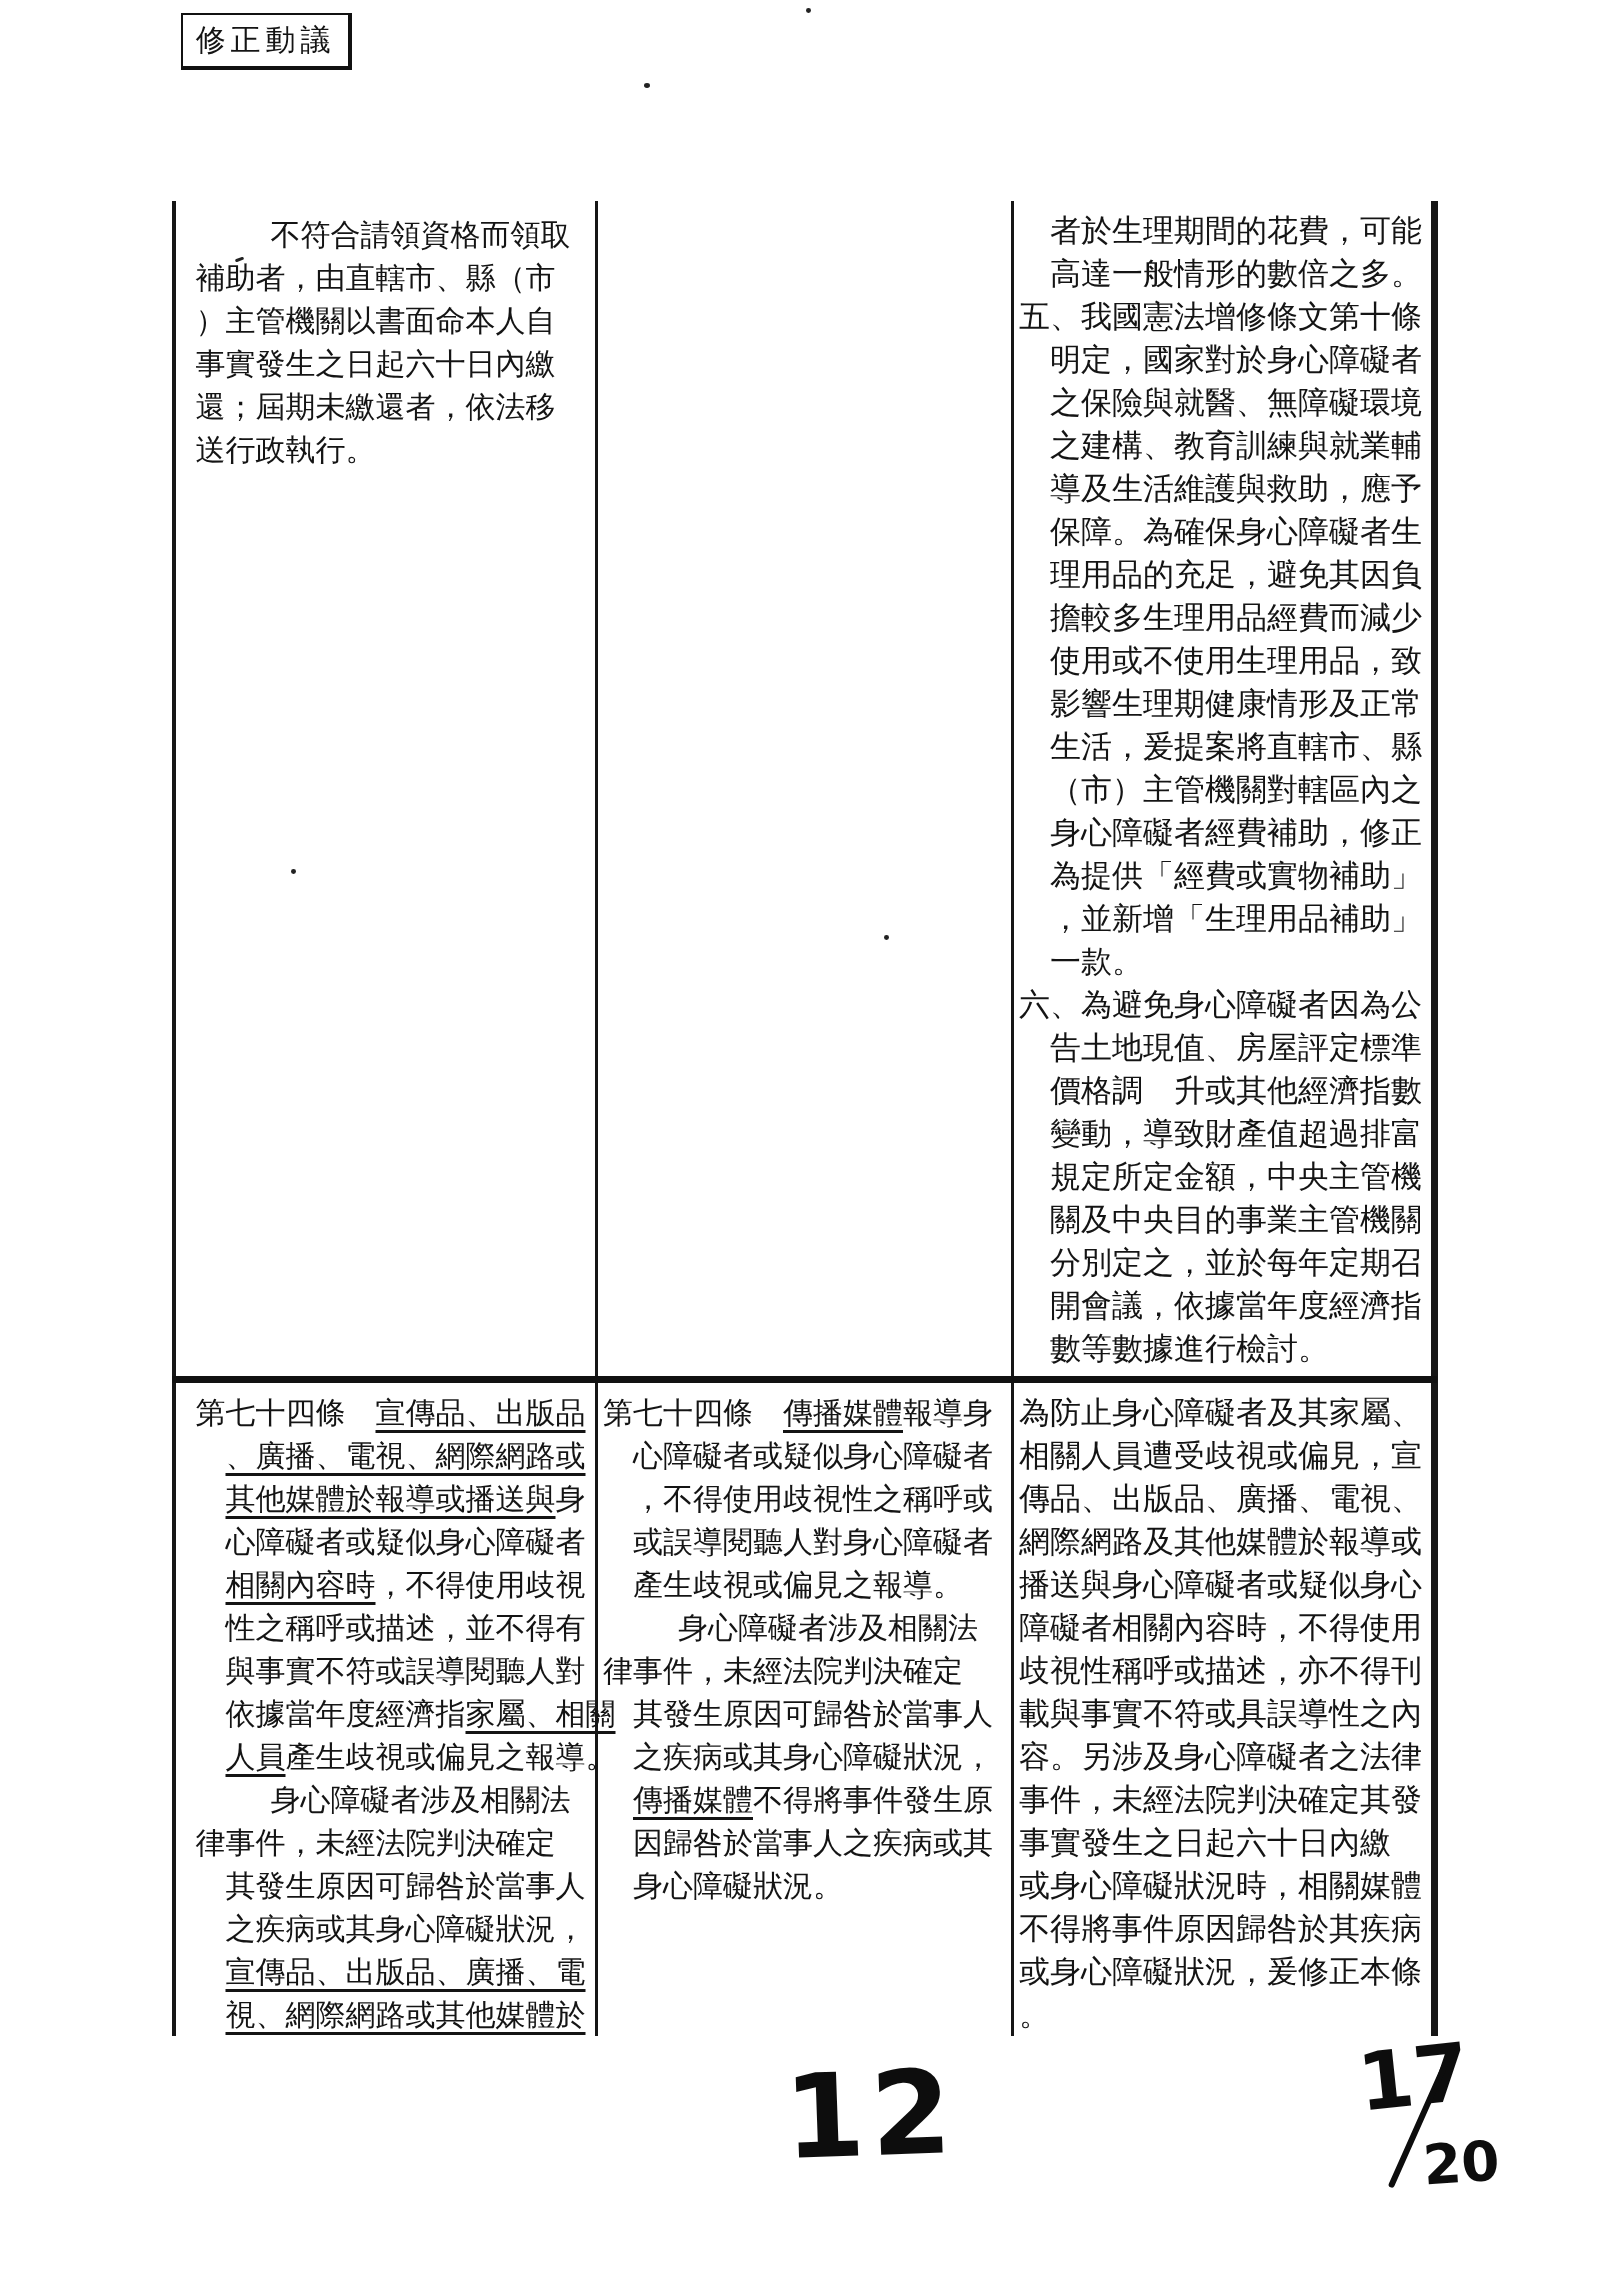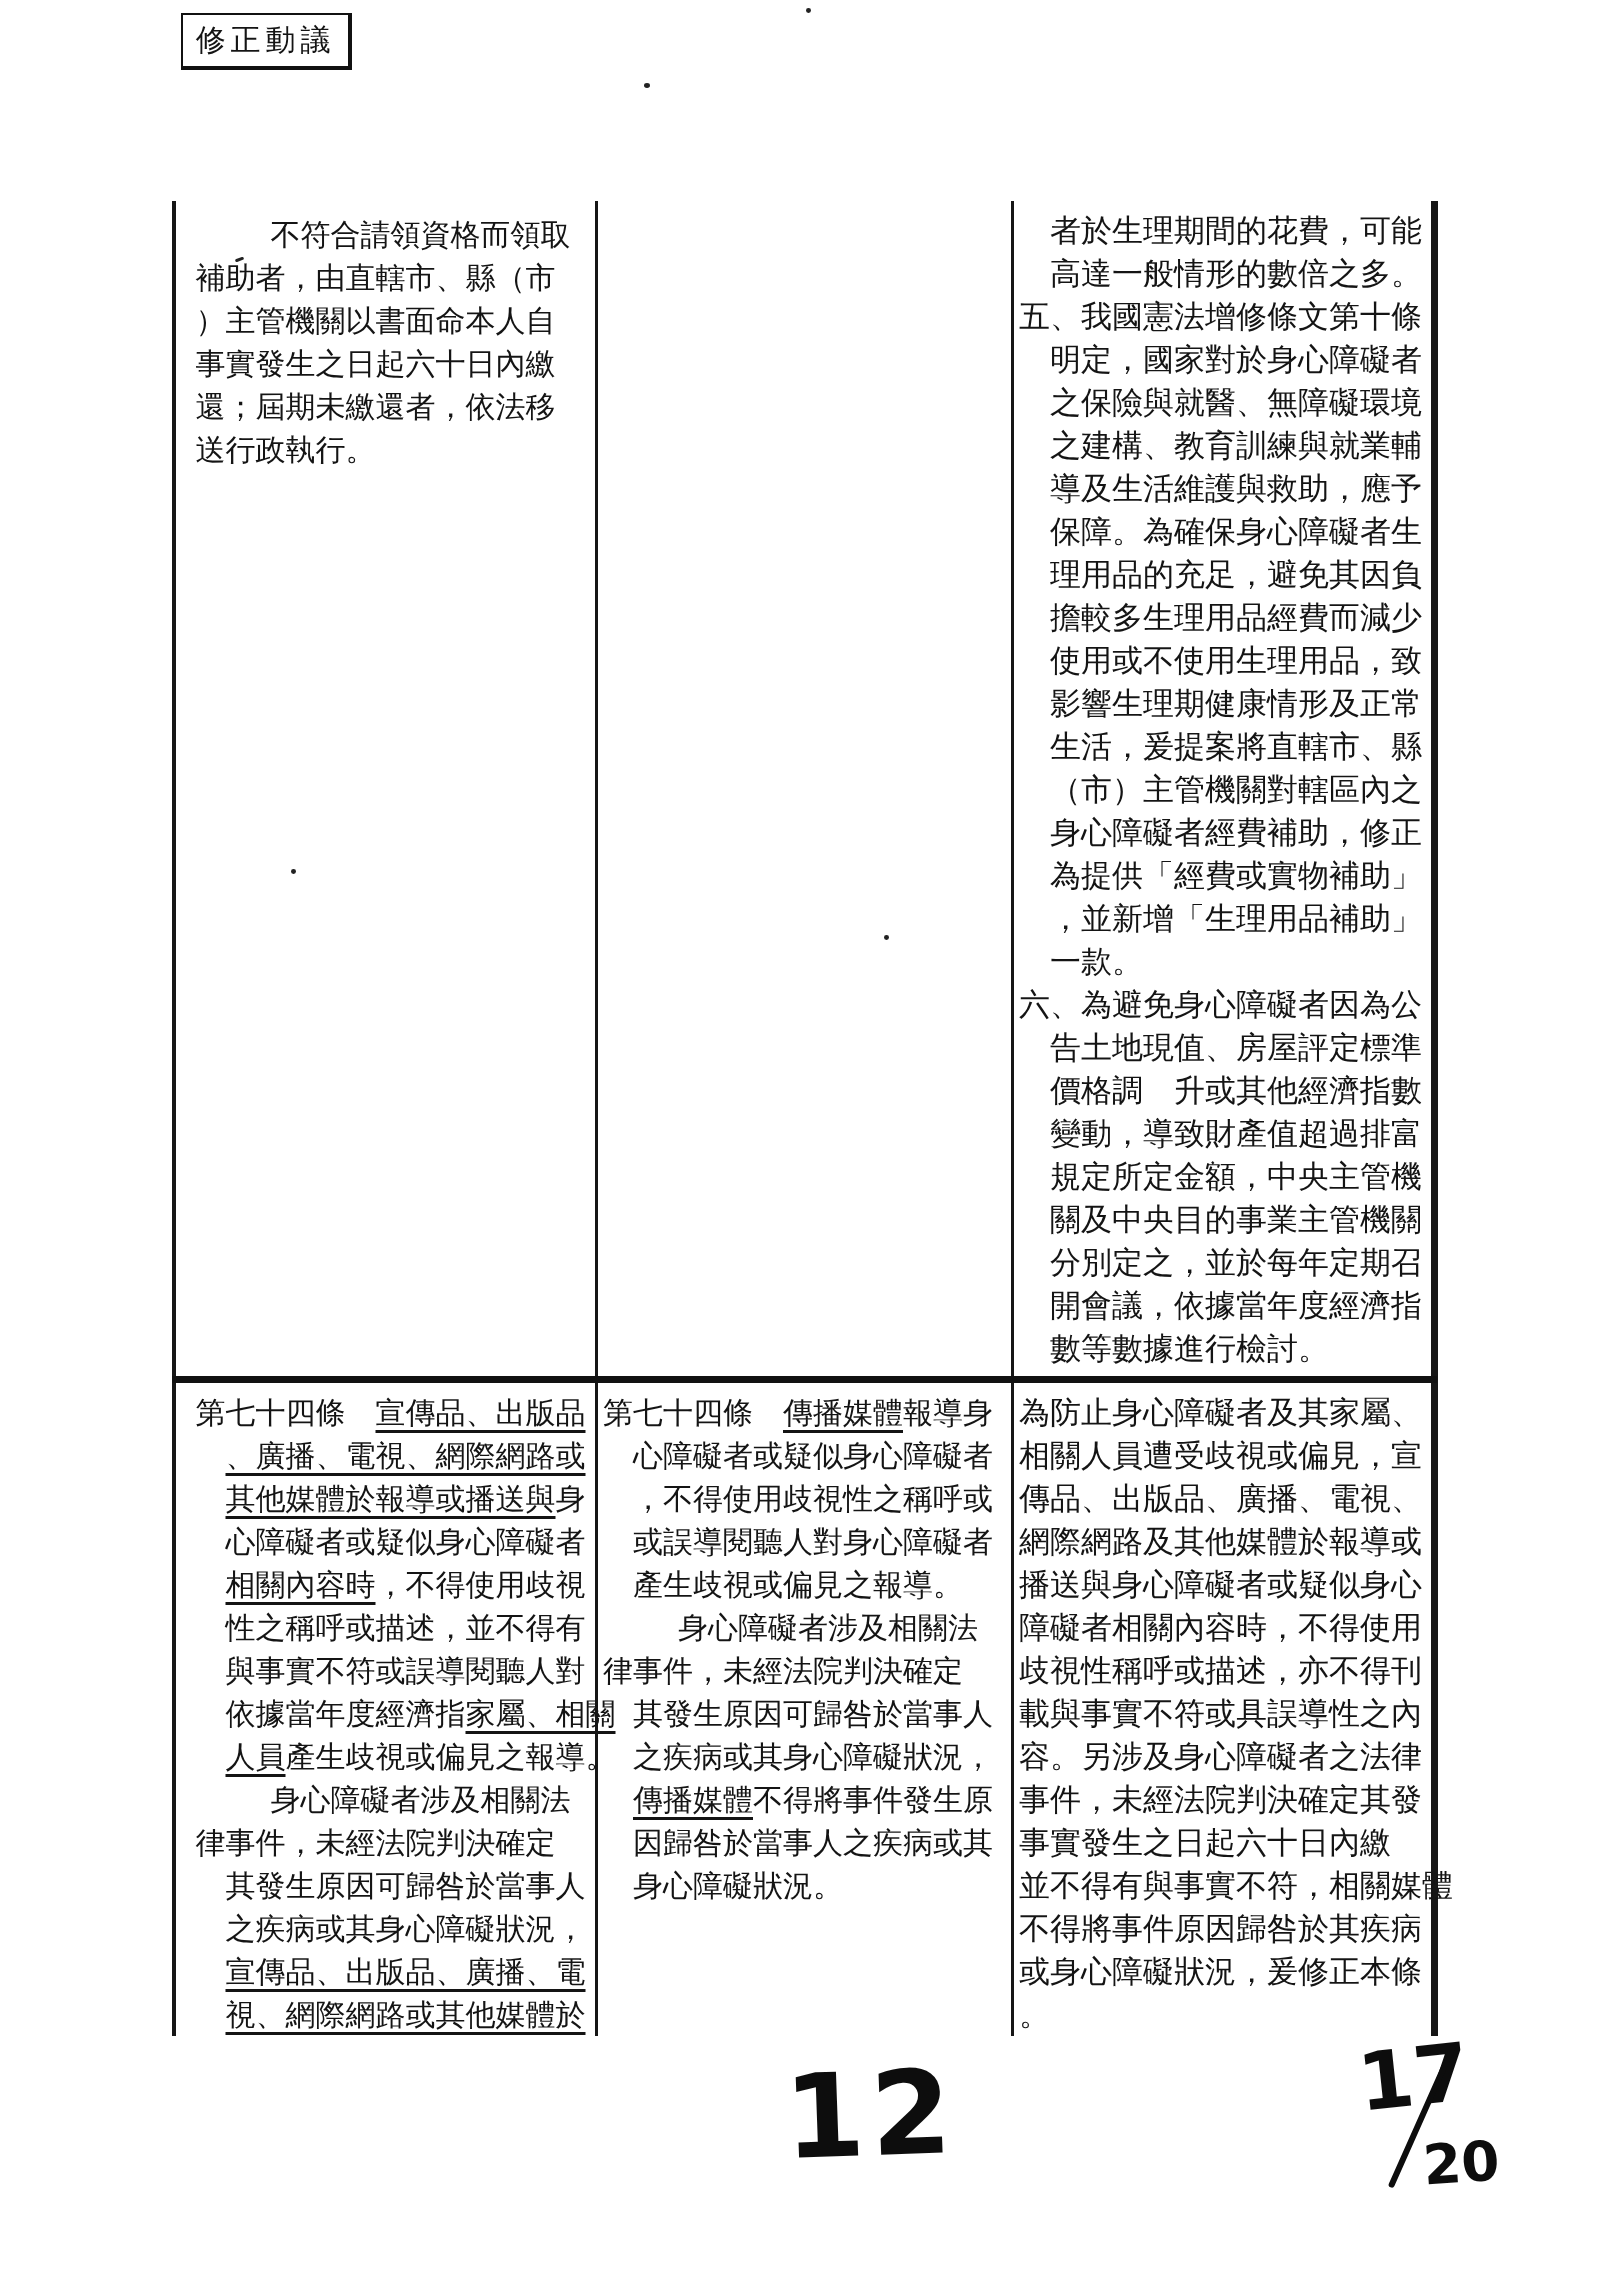--- a/index.html
+++ b/index.html
@@ -153,21 +153,21 @@
         <div class="line"><span>相關人員遭受歧視或偏見，宣</span></div>
         <div class="line"><span>傳品、出版品、廣播、電視、</span></div>
         <div class="line"><span>網際網路及其他媒體於報導或</span></div>
         <div class="line"><span>播送與身心障礙者或疑似身心</span></div>
         <div class="line"><span>障礙者相關內容時，不得使用</span></div>
         <div class="line"><span>歧視性稱呼或描述，亦不得刊</span></div>
         <div class="line"><span>載與事實不符或具誤導性之內</span></div>
         <div class="line"><span>容。另涉及身心障礙者之法律</span></div>
         <div class="line"><span>事件，未經法院判決確定其發</span></div>
         <div class="line"><span>事實發生之日起六十日內繳</span></div>
-        <div class="line"><span>並不得有與事實不符，相關媒體</span></div>
+        <div class="line"><span>或身心障礙狀況時，相關媒體</span></div>
         <div class="line"><span>不得將事件原因歸咎於其疾病</span></div>
         <div class="line"><span>或身心障礙狀況，爰修正本條</span></div>
         <div class="line"><span>。</span></div>
       </div>
   </div>
 
   <div class="pagenum">12</div>
 
   <div class="sheet">
     <span class="num">17</span>

